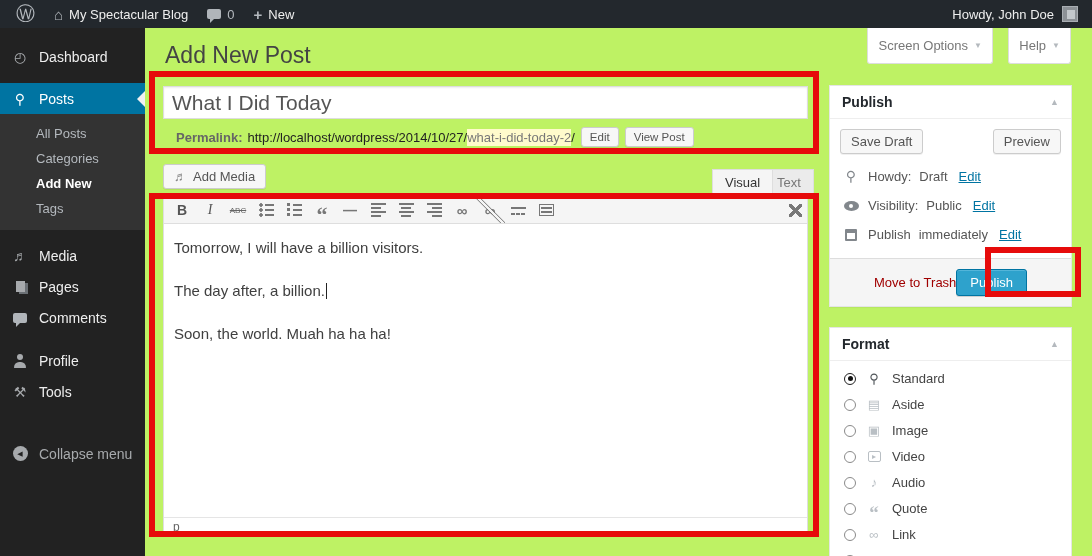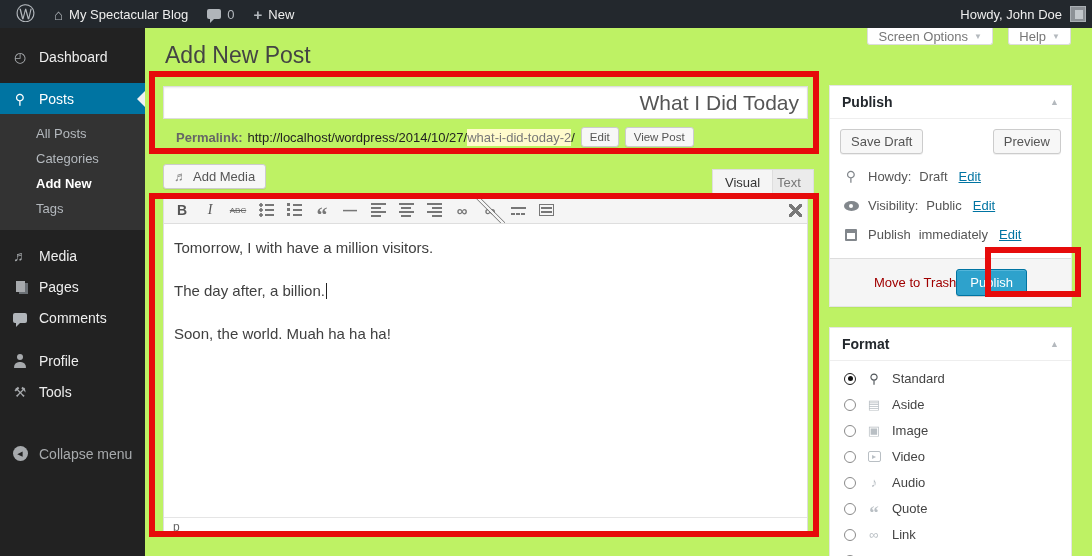--- a/index.html
+++ b/index.html
@@ -9,21 +9,21 @@
   
   #admin-bar { position:absolute; top:0; left:0; width:1092px; height:28px;
     background:#23282d; color:#eee; display:flex; align-items:center;
     font-size:13px; z-index:40; }
   .ab-left { display:flex; align-items:center; gap:7px; padding-left:10px; }
   .ab-item { display:flex; align-items:center; gap:6px; color:#eee; cursor:pointer; padding:0 6px; height:28px; }
   .wp-logo { font-size:19px; color:#b4b9be; line-height:28px; }
   .home-glyph { font-size:15px; color:#b4b9be; }
   .ab-count { color:#b4b9be; }
   .plus-glyph { font-weight:bold; font-size:15px; color:#b4b9be; }
-  .ab-right { margin-left:auto; display:flex; align-items:center; gap:8px; padding-right:6px; }
+  .ab-right { margin-left:auto; display:flex; align-items:center; gap:8px; padding-right:14px; }
   .avatar { width:16px; height:16px; background:#8c9196; border:1px solid #a9aeb3; position:relative; }
   .avatar::after { content:''; position:absolute; left:4px; top:3px; width:8px; height:9px; background:#c3c8cc; }
   .bubble { position:relative; width:14px; height:10px; background:#b0b5ba; border-radius:2px; display:inline-block; }
   .bubble::after { content:''; position:absolute; left:3px; bottom:-4px;
     border-top:4px solid #b0b5ba; border-right:4px solid transparent; }
 
   
   #sidebar { position:absolute; top:28px; left:0; bottom:0; width:145px; background:#222; color:#eee; }
   .menu-item { position:relative; display:flex; align-items:center; gap:9px;
     height:31px; padding-left:10px; font-size:14px; color:#eee; cursor:pointer; }
@@ -41,31 +41,31 @@
     font-size:7px; display:flex; align-items:center; justify-content:center; }
   .dim { color:#a7aaad;margin-top:31px; }
   .pages-icon { width:9px; height:11px; background:#a7aaad; box-shadow:3px 2px 0 #6b7075; }
   .person-icon { position:relative; width:14px; height:14px; display:inline-block; }
   .person-icon::before { content:''; position:absolute; top:0; left:4px; width:6px; height:6px; border-radius:50%; background:#a7aaad; }
   .person-icon::after { content:''; position:absolute; bottom:0; left:1px; width:12px; height:6px; border-radius:6px 6px 1px 1px; background:#a7aaad; }
 
   
   #content { position:absolute; top:28px; left:145px; right:0; bottom:0; background:#bef264;text-decoration:underline; }
   #page-title { position:absolute; left:20px; top:14px; font-size:23px; font-weight:400; color:#444; }
-  .top-tab { position:absolute; top:0; height:17px; background:#fff; border:1px solid #ddd; border-top:none;
+  .top-tab { position:absolute; top:0; height:36px; background:#fff; border:1px solid #ddd; border-top:none;
     border-radius:0 0 3px 3px; color:#777; font-size:13px; display:flex; align-items:center; gap:6px;
     padding:0 10px; cursor:pointer;text-align:right; }
   #screen-options { right:99px; }
   #help-tab { right:21px; }
   .dd-arrow { font-size:8px; color:#b4b9be; }
 
   
   #title-input { position:absolute; left:18px; top:58px; width:645px; height:33px; background:#fff;
     border:1px solid #ddd; box-shadow:inset 0 1px 2px rgba(0,0,0,.07); padding:3px 8px;
-    font-size:21px; color:#555; font-family:"Liberation Sans",sans-serif; outline:none;text-align:right; }
+    font-size:21px; color:#555; font-family:"Liberation Sans",sans-serif; outline:none; }
   #permalink-row { position:absolute; left:7px; top:99px; display:flex; align-items:center;
     font-size:13px; color:#666; gap:0;margin-left:24px; }
   #permalink-row .plabel { font-weight:bold; color:#666; margin-right:5px; }
   #permalink-row .pbase { color:#222; }
   #permalink-row .pslug { background:#fffbcc; color:#777; padding:1px 0; }
   .mini-btn { margin-left:6px; background:#f7f7f7; border:1px solid #ccc; border-radius:3px;
     font-size:11.5px; color:#555; padding:3px 8px; cursor:pointer; box-shadow:0 1px 0 rgba(0,0,0,.06); }
 
   
   #add-media-btn { position:absolute; left:18px; top:136px; display:flex; align-items:center; gap:6px;
@@ -305,21 +305,21 @@
         </span>
       <span class="tbtn">
           <span class="ticon i-sink"></span>
         </span>
       <span class="spacer"></span>
       <span class="tbtn">
           <span class="ticon i-fullscreen"></span>
         </span>
     </div>
     <div id="mce-content">
-      <p>Tomorrow, I with have a million visitors.</p>
+      <p>Tomorrow, I will have a billion visitors.</p>
       <p><span>The day after, a billion.</span><span class="caret"></span></p>
       <p>Soon, the world. Muah ha ha ha!</p>
     </div>
     <div id="mce-statusbar">
       <span>p</span>
     </div>
   </div>
 
   <div id="right-col">
 

